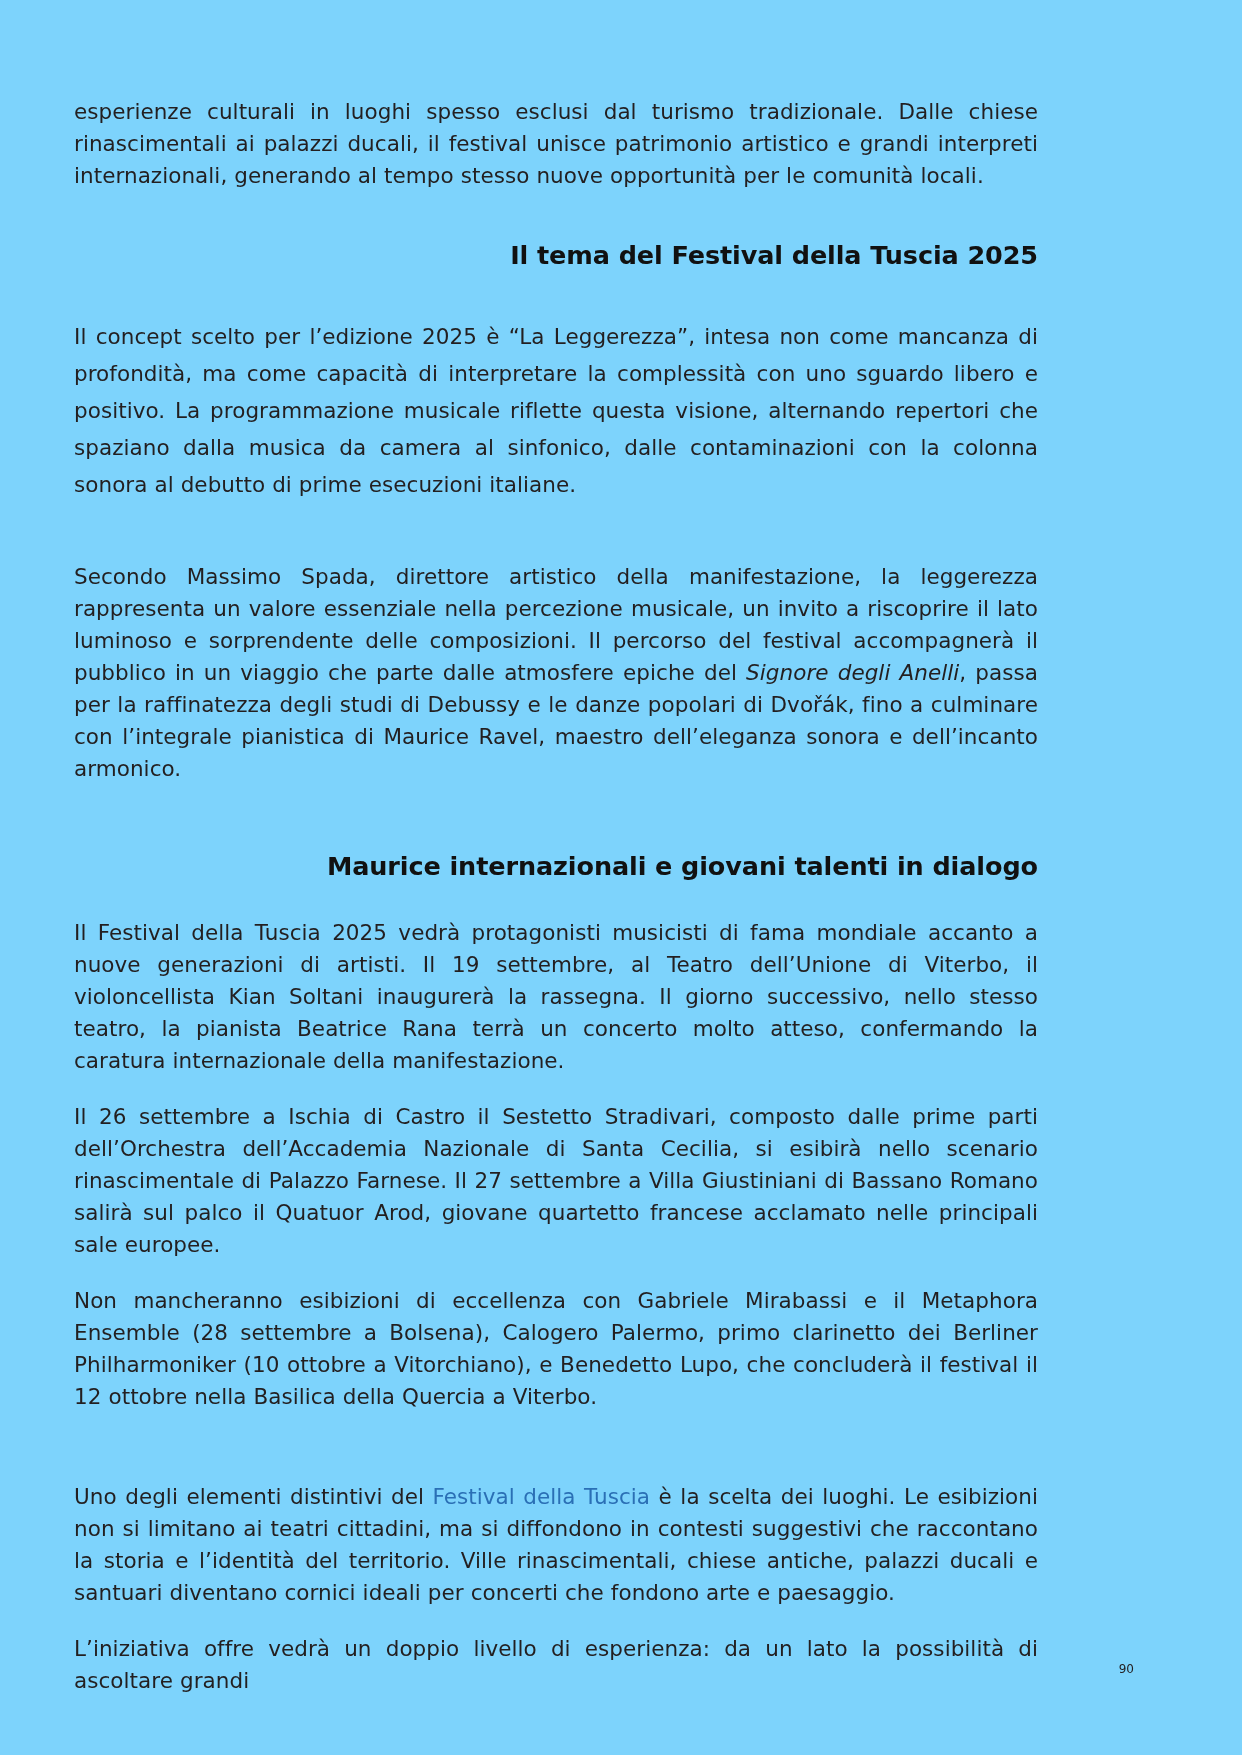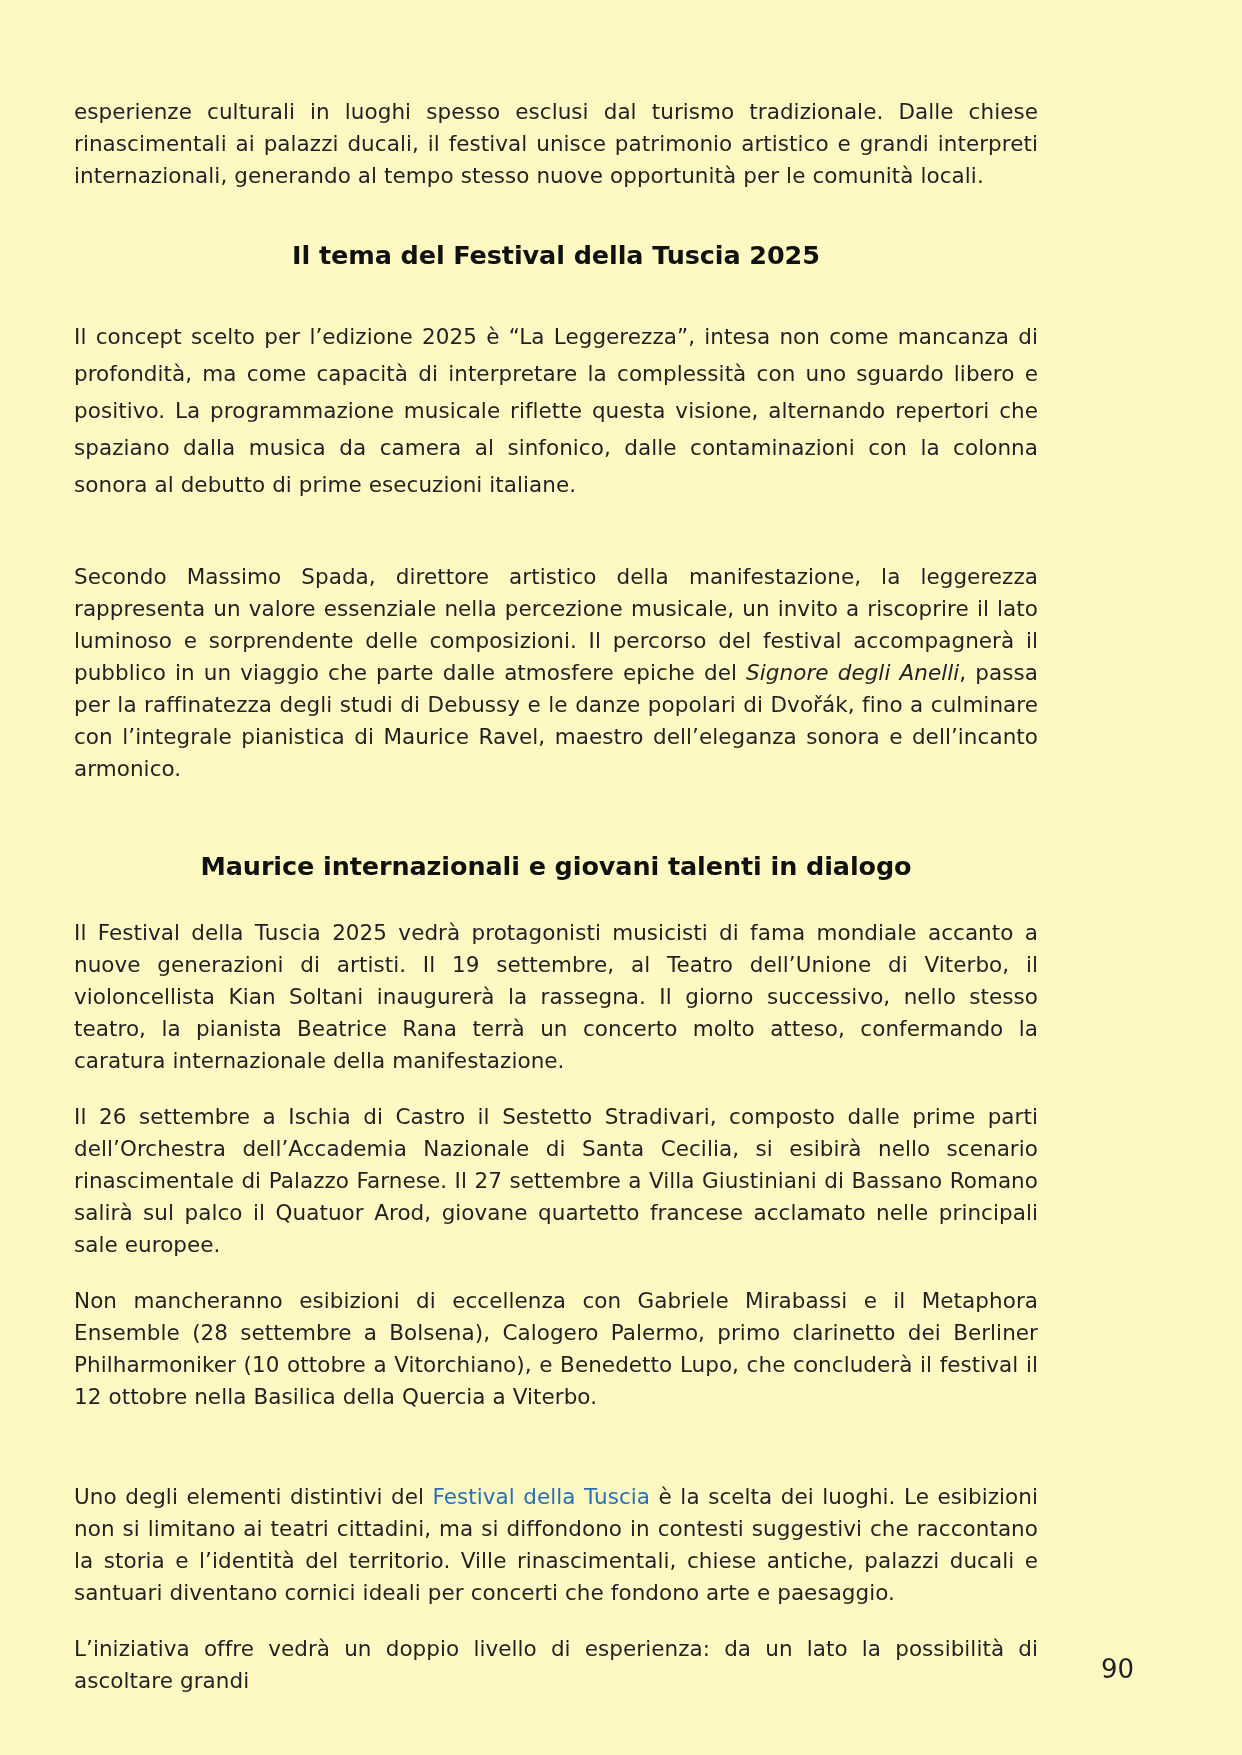--- a/index.html
+++ b/index.html
@@ -7,21 +7,21 @@
     padding: 0;
     background: #ffffff;
   }
   body {
     font-family: "DejaVu Sans", "Liberation Sans", sans-serif;
   }
   .page {
     position: relative;
     width: 1242px;
     height: 1755px;
-    background: #fef9c3;
+    background: #7dd3fc;
     box-sizing: border-box;
     padding: 96px 108px 0 74px;
     overflow: hidden;
   }
   .content {
     width: 964px;
   }
   p.body-text {
     margin: 0;
     font-size: 21.5px;
@@ -31,42 +31,42 @@
     text-justify: inter-word;
     letter-spacing: 0.05px;
     word-spacing: 0.1px;
   }
   h2.section-heading {
     margin: 0;
     font-size: 25.5px;
     line-height: 34px;
     font-weight: bold;
     color: #111111;
-    text-align: center;
+    text-align: right;
     letter-spacing: -0.1px;
   }
   .gap-s  { height: 24px; }
   .gap-m  { height: 34px; }
   .gap-l  { height: 46px; }
   .gap-xl { height: 58px; }
   .gap-xxl{ height: 64px; }
 
   em.work-title {
     font-style: italic;
   }
   a.inline-link,
   span.inline-link {
     color: #2a6fb5;
     text-decoration: none;
   }
   .page-number {
     position: absolute;
     right: 108px;
     bottom: 74px;
-    font-size: 26px;
+    font-size: 12px;
     line-height: 24px;
     color: #231f20;
     text-align: right;
   }
 </style>
 </head>
 <body>
 
 <div class="page">
   <div class="content">

